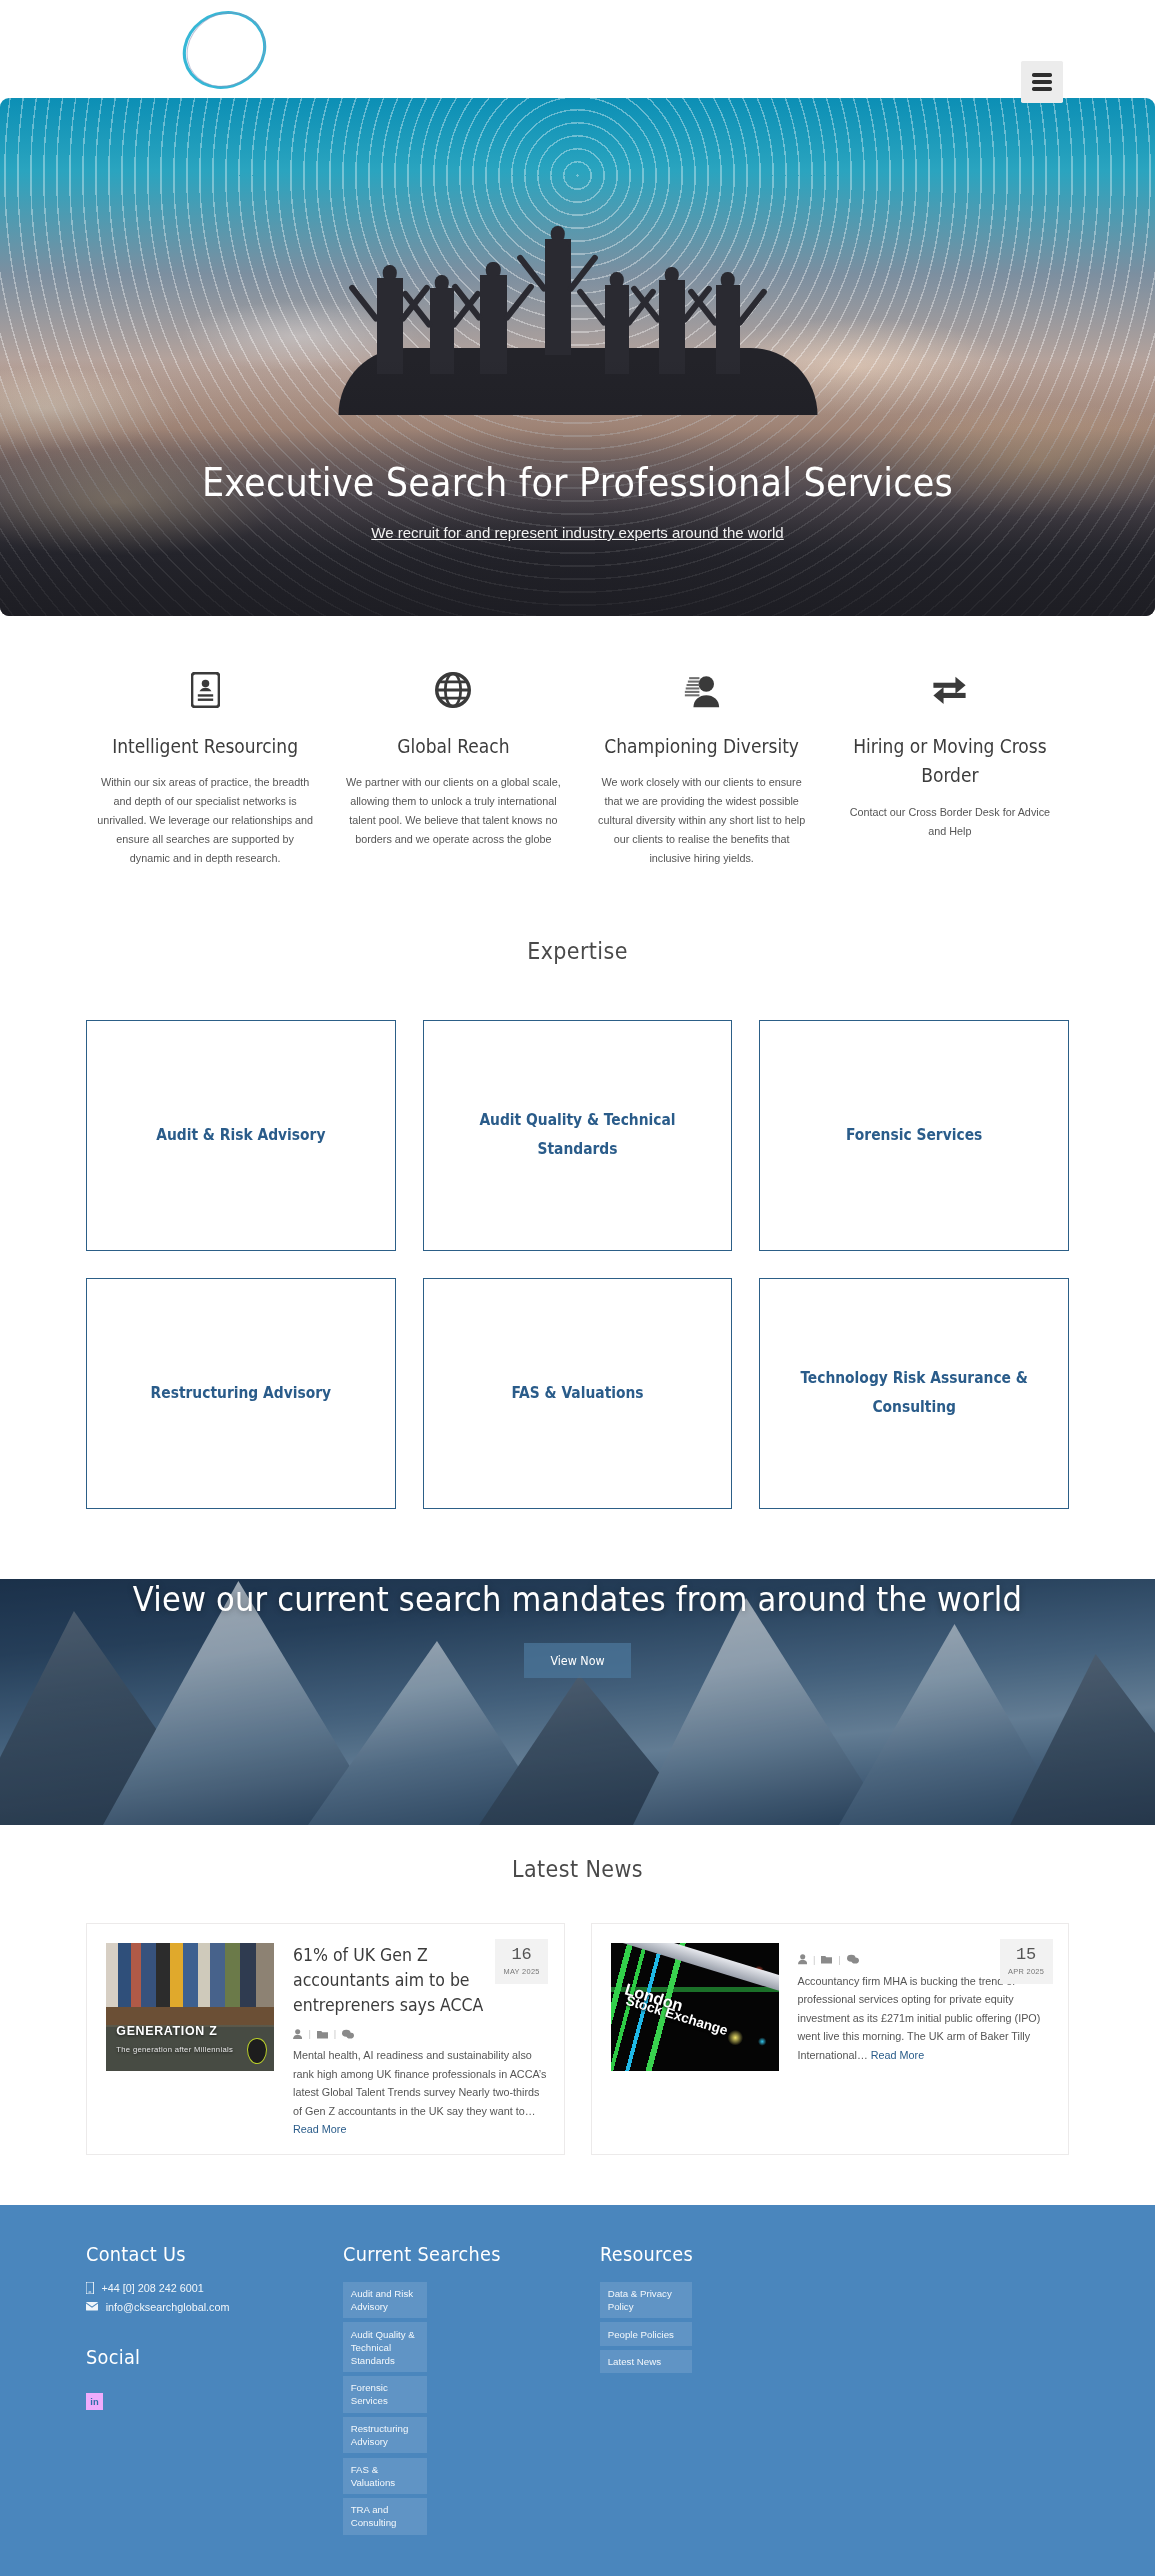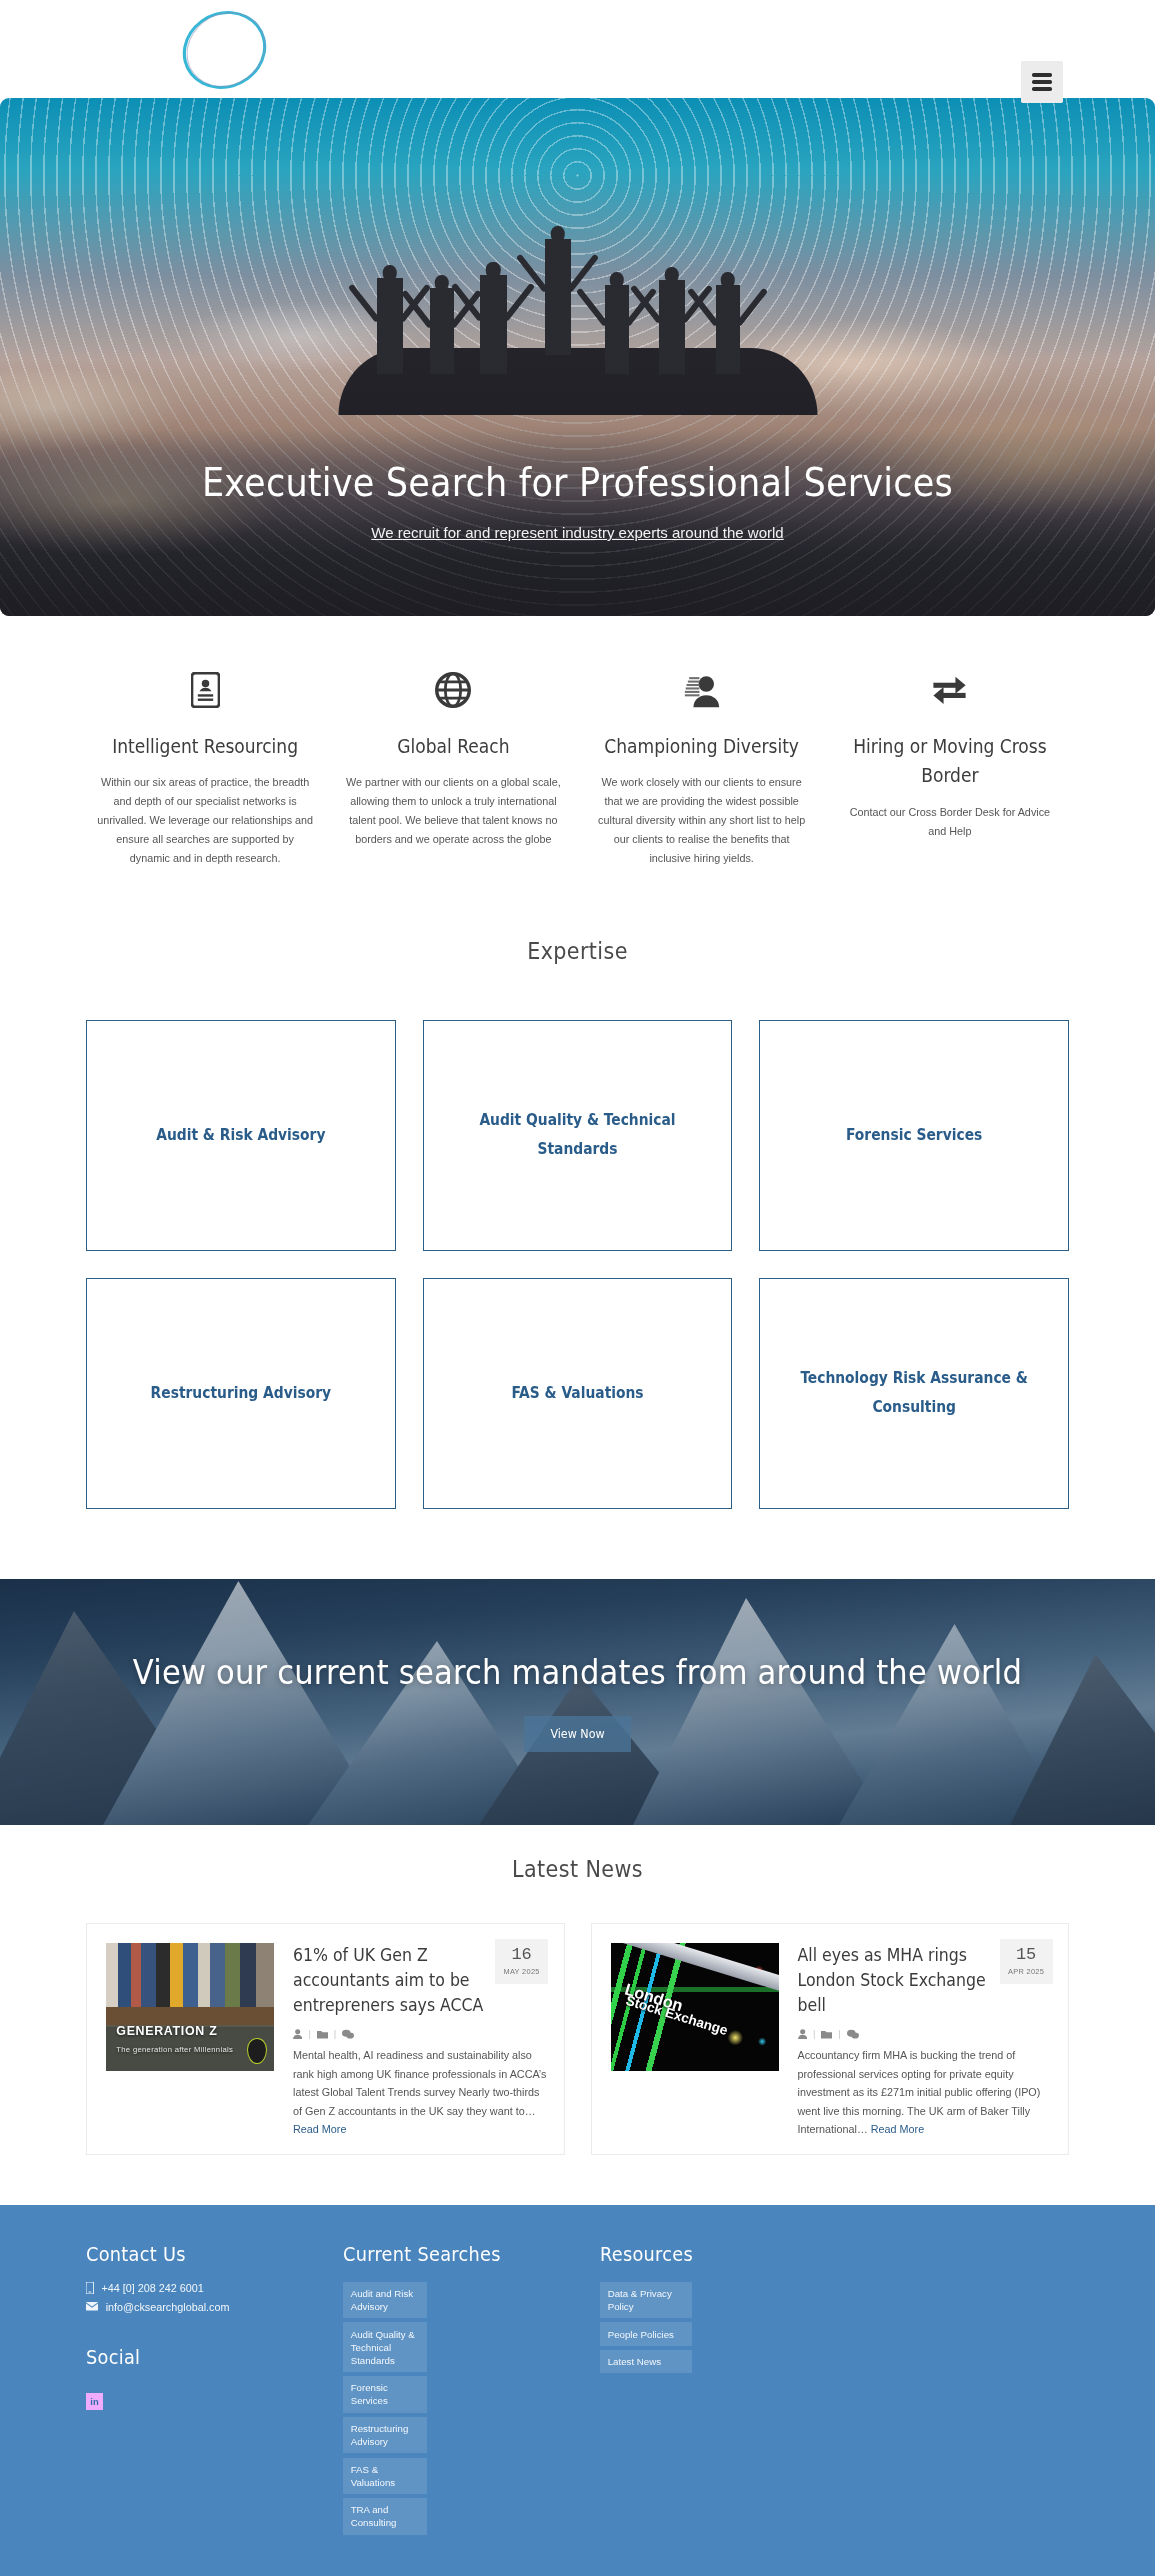--- a/index.html
+++ b/index.html
@@ -112,21 +112,21 @@
   
   .mandates {
     position:relative; height:246px; overflow:hidden;
     background:linear-gradient(175deg,#1d3550 0%,#2d4a68 22%,#5a7d9c 48%,#8aa8c0 66%,#4d6d8c 84%,#2b4560 100%);
   }
   .peaks { position:absolute; inset:0; opacity:.95; }
   .peak { position:absolute; bottom:0; background:linear-gradient(170deg,#e9f1f7 0%,#b9cede 30%,#6c8aa5 62%,#33506c 100%); }
   .peak.s { background:linear-gradient(170deg,#f6fafd 0%,#cfdeea 32%,#7e9ab2 64%,#2c4763 100%); }
   .peak.d { background:linear-gradient(170deg,#6e7d8c 0%,#4a5d70 40%,#2a3c4f 100%); }
   .mand-overlay { position:absolute; inset:0; background:rgba(24,42,62,.34); }
-  .mand-copy { position:absolute; inset:0; display:flex; flex-direction:column; align-items:center; justify-content:center; gap:24px; z-index:5; }
+  .mand-copy { position:absolute; inset:0; display:flex; flex-direction:column; align-items:center; justify-content:flex-start; gap:24px; z-index:5; }
   .mand-title {
     font-family:"DejaVu Sans Condensed","Liberation Sans",sans-serif;
     color:#fff; font-size:34px; font-weight:400; letter-spacing:0.2px; text-shadow:0 0.9px 6px rgba(0,0,0,.35);
   }
   .mand-btn {
     background:rgba(74,116,152,.78); color:#fff; border:none; padding:10.3px 26px;
     font-size:12.4px; cursor:pointer; font-family:"DejaVu Sans Condensed","Liberation Sans",sans-serif;
   }
 
   
@@ -418,21 +418,20 @@
           <div class="bars"></div>
             <div class="rail"></div>
           <div class="lse-t1">London</div>
           <div class="lse-t2">Stock Exchange</div>
         </div>
         <div class="news-body">
           <div class="news-date">
             <div class="d">15</div>
             <div class="m">APR 2025</div>
           </div>
-          <h3 class="news-title">All eyes as MHA rings London Stock Exchange bell</h3>
           <div class="news-meta">
             <svg width="9.4" height="10.3" viewBox="0 0 11 12">
                 <circle cx="5.5" cy="3.2" r="3"></circle>
                 <path d="M0 12c0-3.2 2.5-5.2 5.5-5.2S11 8.8 11 12z"></path>
               </svg>
             <i>|</i>
             <svg width="11" height="10.3" viewBox="0 0 13 12">
                 <path d="M0 2.2h5l1.3 1.6H13V11H0z"></path>
               </svg>
             <i>|</i>

